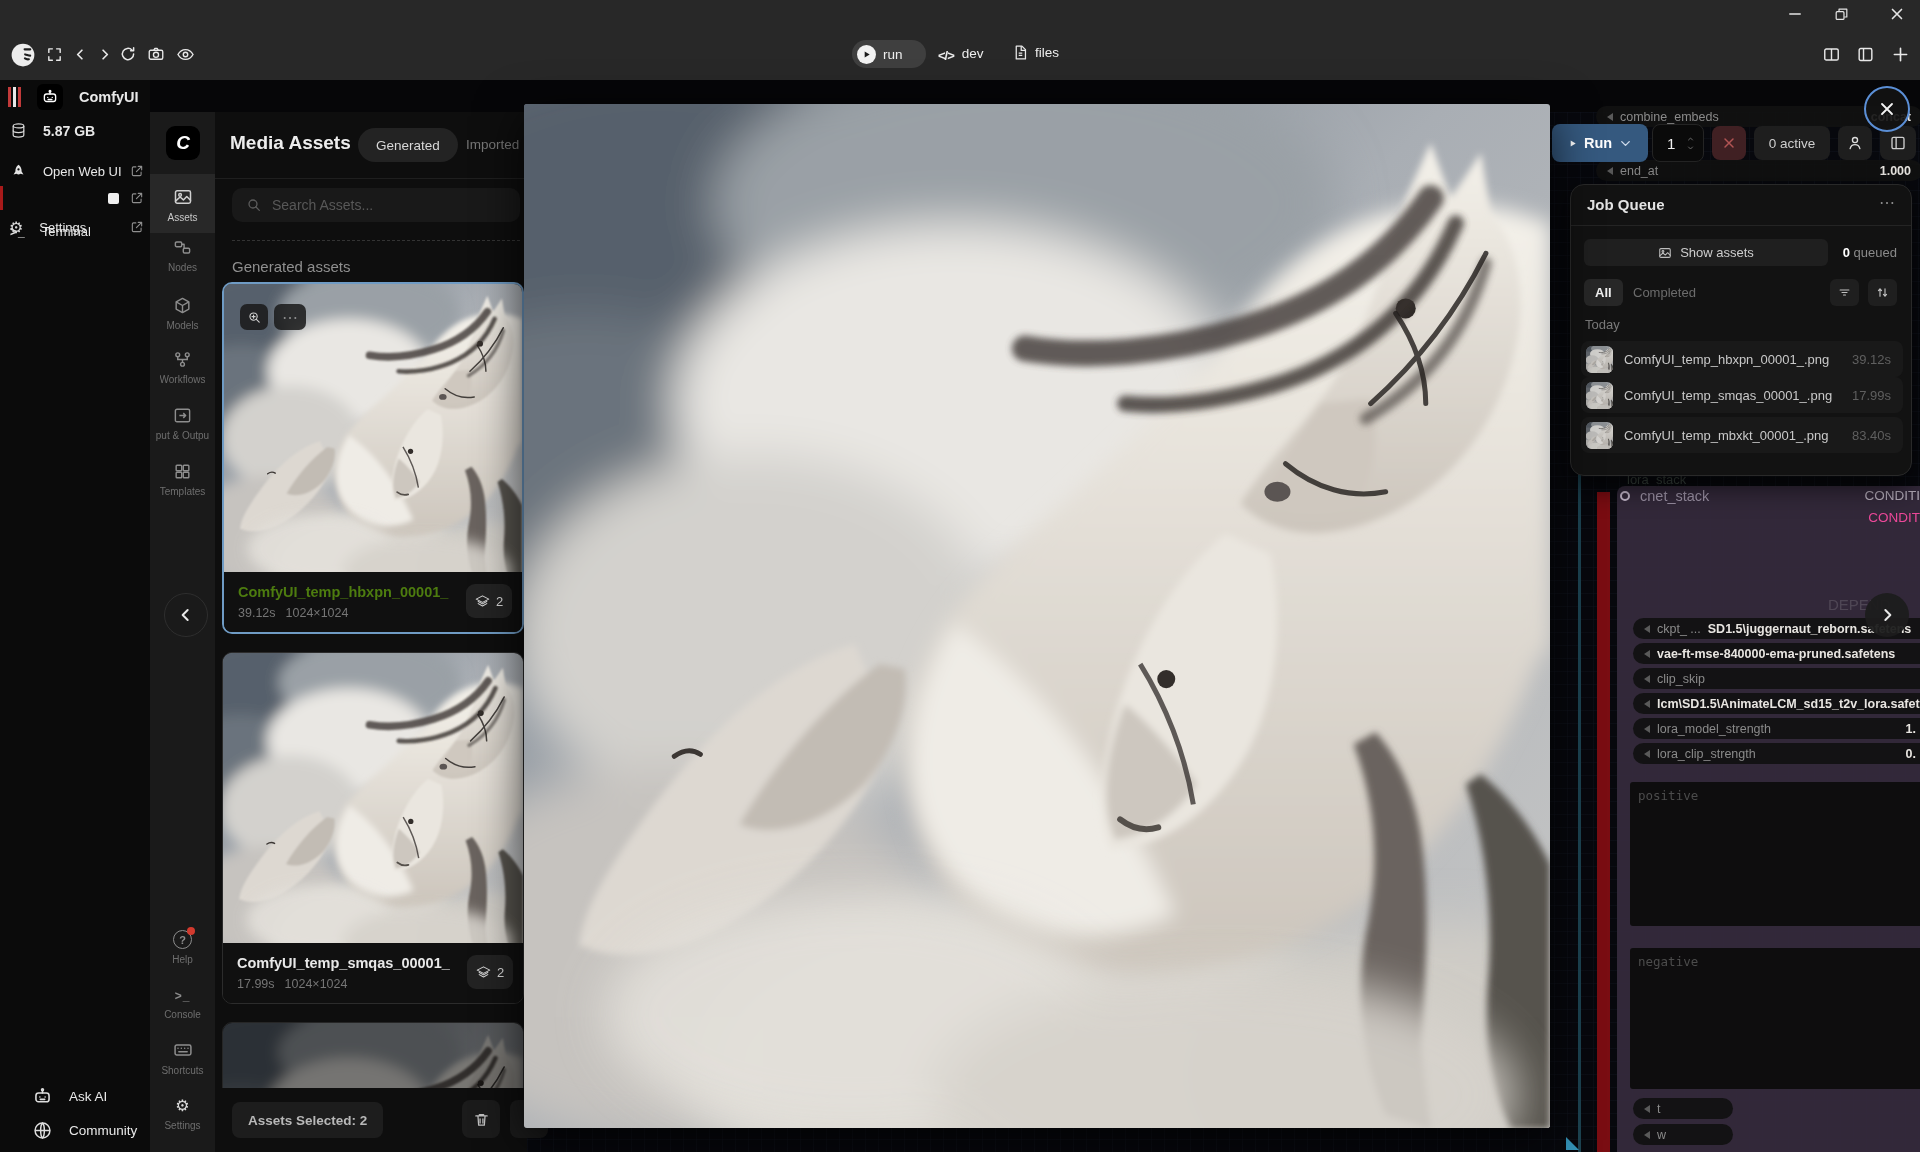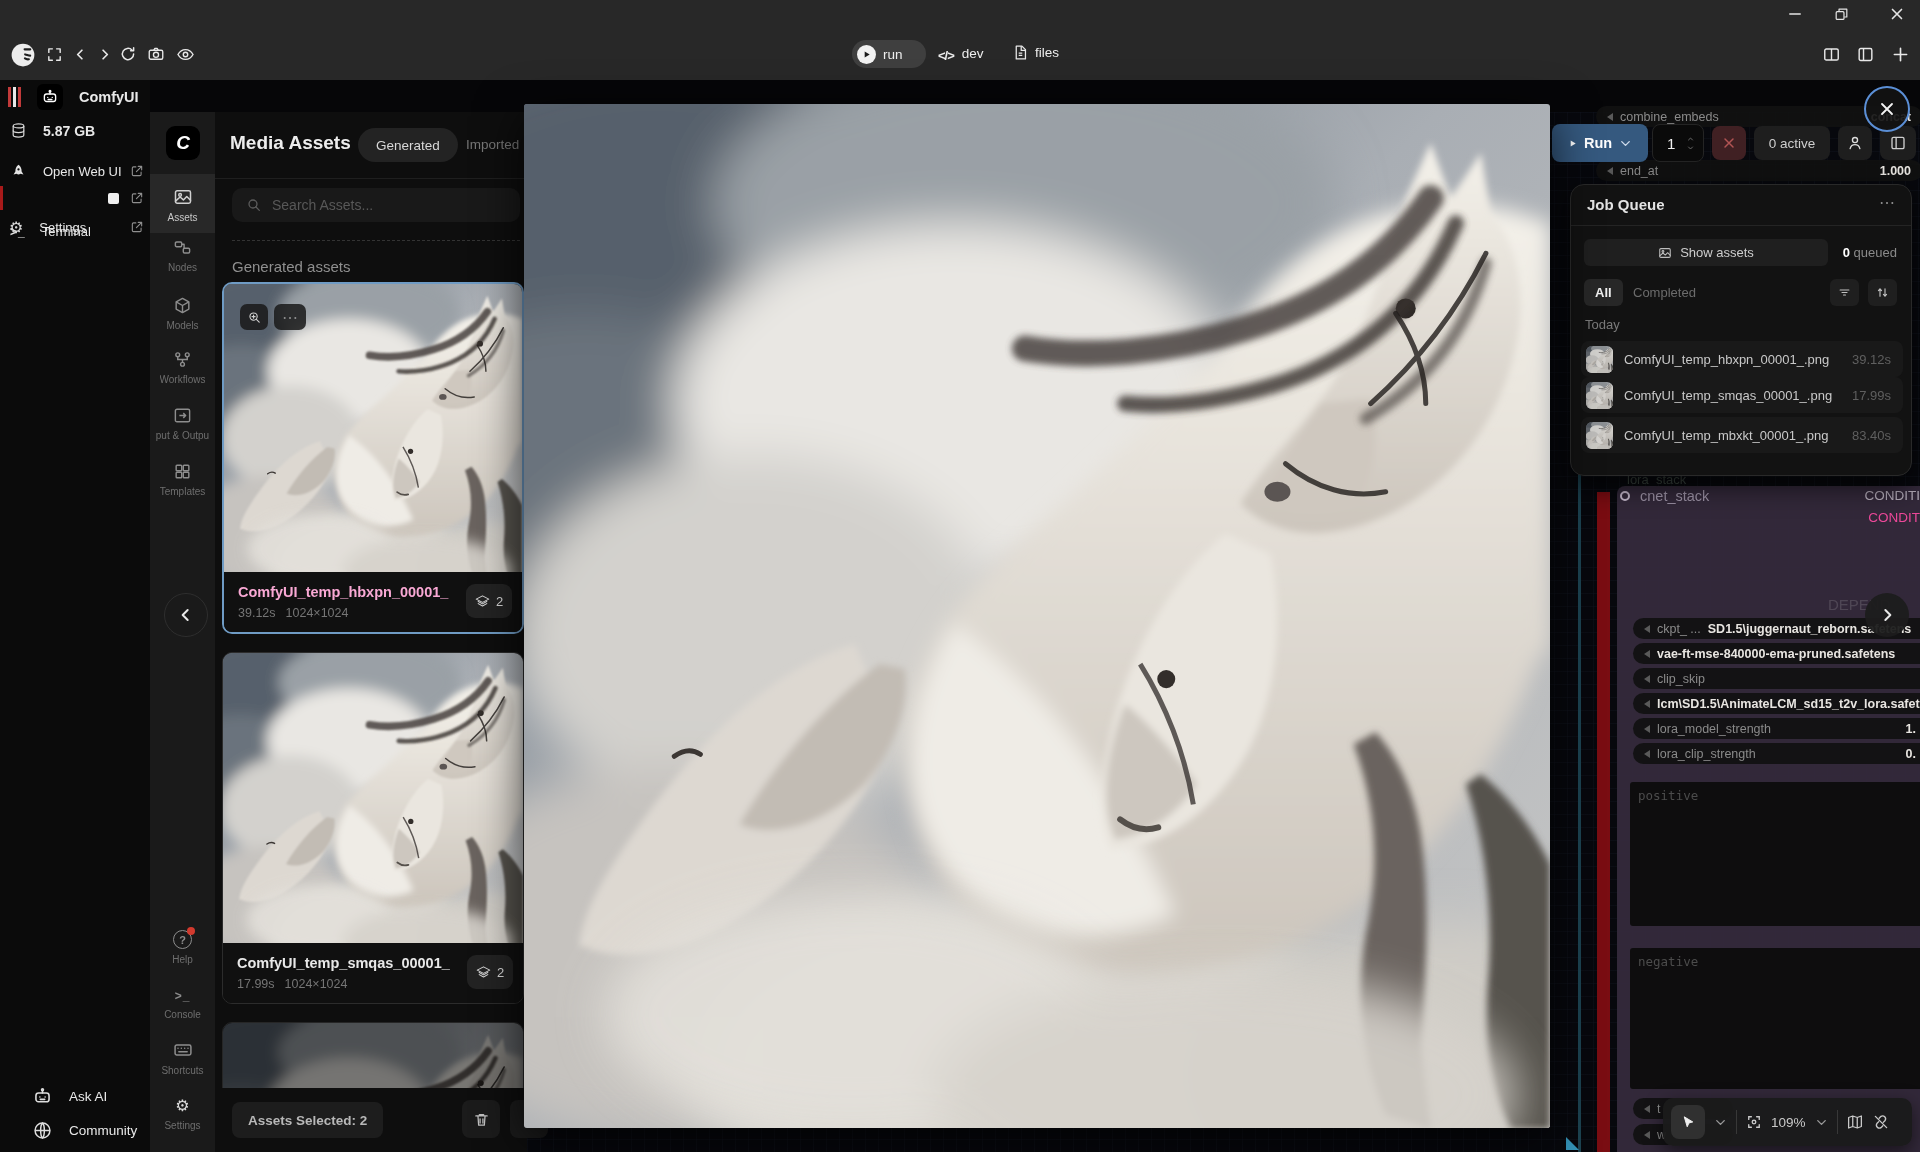--- a/index.html
+++ b/index.html
@@ -602,45 +602,20 @@
 
   <div class="wpill" style="left:1633px;top:1098px;width:100px;">
     <span class="tri"></span>
     <span>t</span>
   </div>
   <div class="wpill" style="left:1633px;top:1124px;width:100px;">
     <span class="tri"></span>
     <span>w</span>
   </div>
 
-  <div class="zoombar">
-    <span class="seltool">
-        <svg class="ic" width="17" height="17" style="color:#eee">
-          <use href="#i-pointer"></use>
-        </svg>
-      </span>
-    <svg class="ic" width="15" height="15" style="color:#9a9a9a">
-        <use href="#i-chevd"></use>
-      </svg>
-    <span class="vdiv"></span>
-    <svg class="ic" width="18" height="18" style="color:#c9c9c9">
-        <use href="#i-fit"></use>
-      </svg>
-    <span style="font-size:13.5px;">109%</span>
-    <svg class="ic" width="15" height="15" style="color:#9a9a9a">
-        <use href="#i-chevd"></use>
-      </svg>
-    <span class="vdiv"></span>
-    <svg class="ic" width="18" height="18" style="color:#c9c9c9">
-        <use href="#i-map"></use>
-      </svg>
-    <svg class="ic" width="18" height="18" style="color:#c9c9c9">
-        <use href="#i-linkoff"></use>
-      </svg>
-  </div>
 
   <div class="runbar-btn" style="left:1552px;top:124px;width:96px;height:38px;background:#35597f;gap:6px;">
     <svg class="ic" width="11" height="11" style="color:#fff">
         <use href="#i-play"></use>
       </svg>
     <span style="font-weight:700;font-size:14.5px;color:#fff;">Run</span>
     <svg class="ic" width="15" height="15" style="color:#cfdcec">
         <use href="#i-chevd"></use>
       </svg>
   </div>
@@ -815,21 +790,21 @@
           <use href="#horse" width="298" height="298"></use>
         </svg>
     </div>
     <div class="overbtn" style="left:16px;top:20px;width:28px;height:26px;">
         <svg class="ic" width="15" height="15">
           <use href="#i-magplus"></use>
         </svg>
       </div>
     <div class="overbtn dots" style="left:50px;top:20px;width:32px;height:26px;"></div>
     <div class="cardcap">
-      <div style="font-size:14.5px;font-weight:700;color:#f9a8d4;white-space:nowrap;overflow:hidden;">ComfyUI_temp_hbxpn_00001_</div>
+      <div style="font-size:14.5px;font-weight:700;color:#4d7c0f;white-space:nowrap;overflow:hidden;">ComfyUI_temp_hbxpn_00001_</div>
       <div style="font-size:12.5px;color:#757575;margin-top:6px;display:flex;gap:10px;">
         <span>39.12s</span>
         <span>1024×1024</span>
       </div>
     </div>
     <div class="badge">
       <svg class="ic" width="15" height="15">
           <use href="#i-layers"></use>
         </svg>
       <span>2</span>

